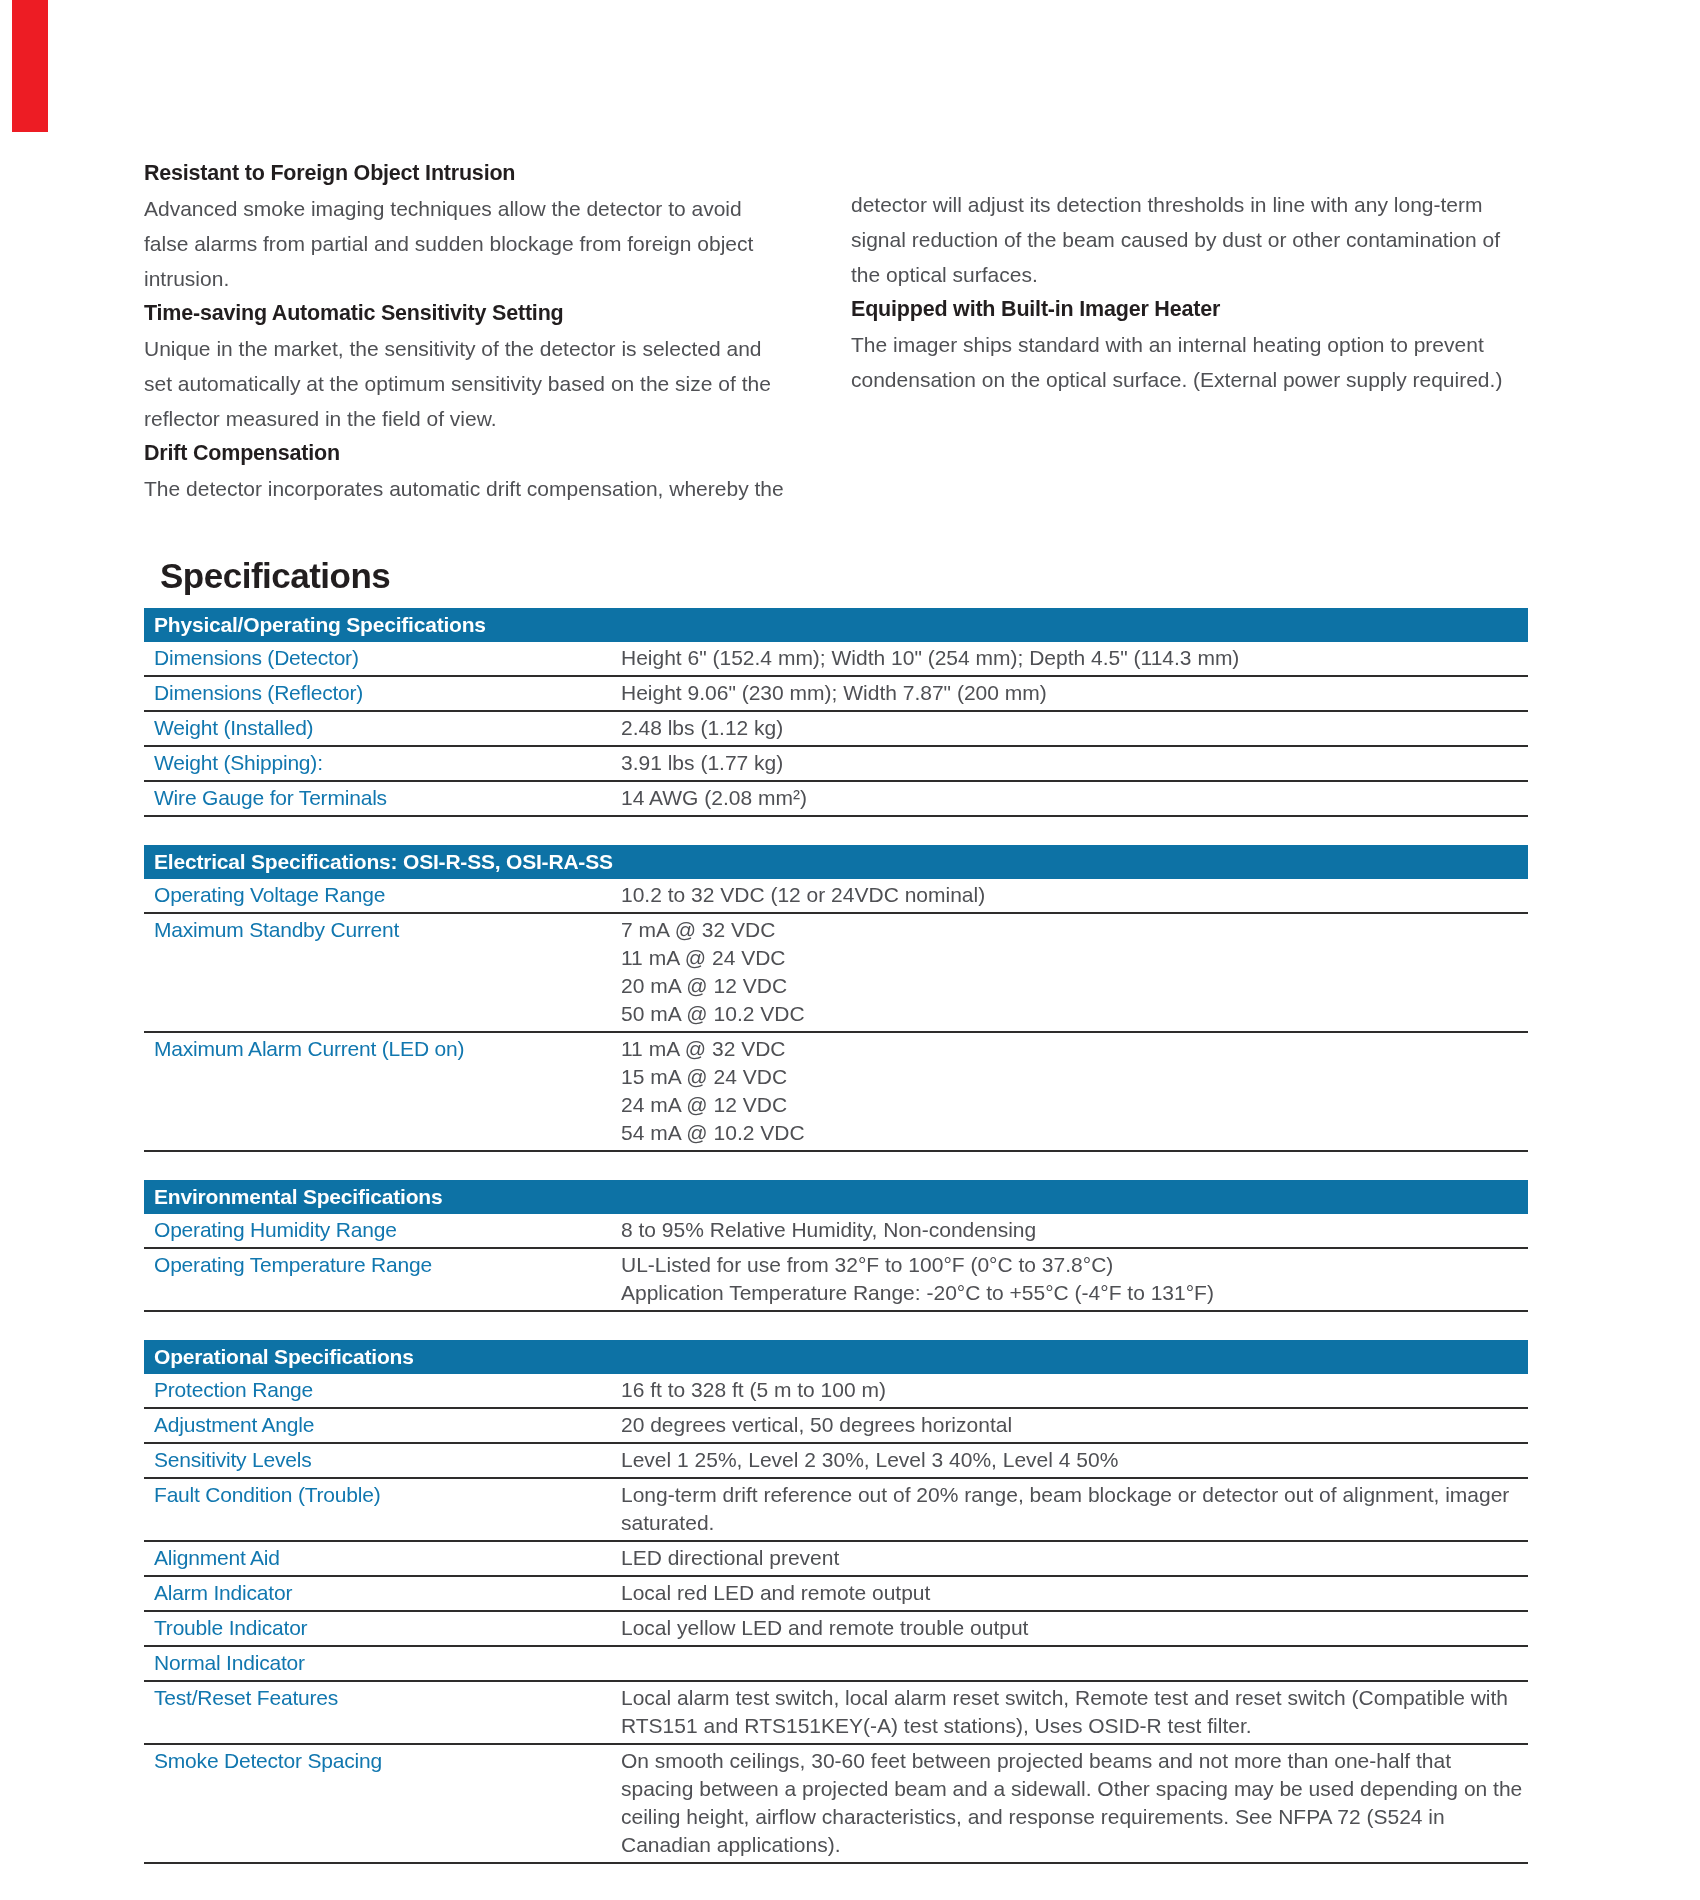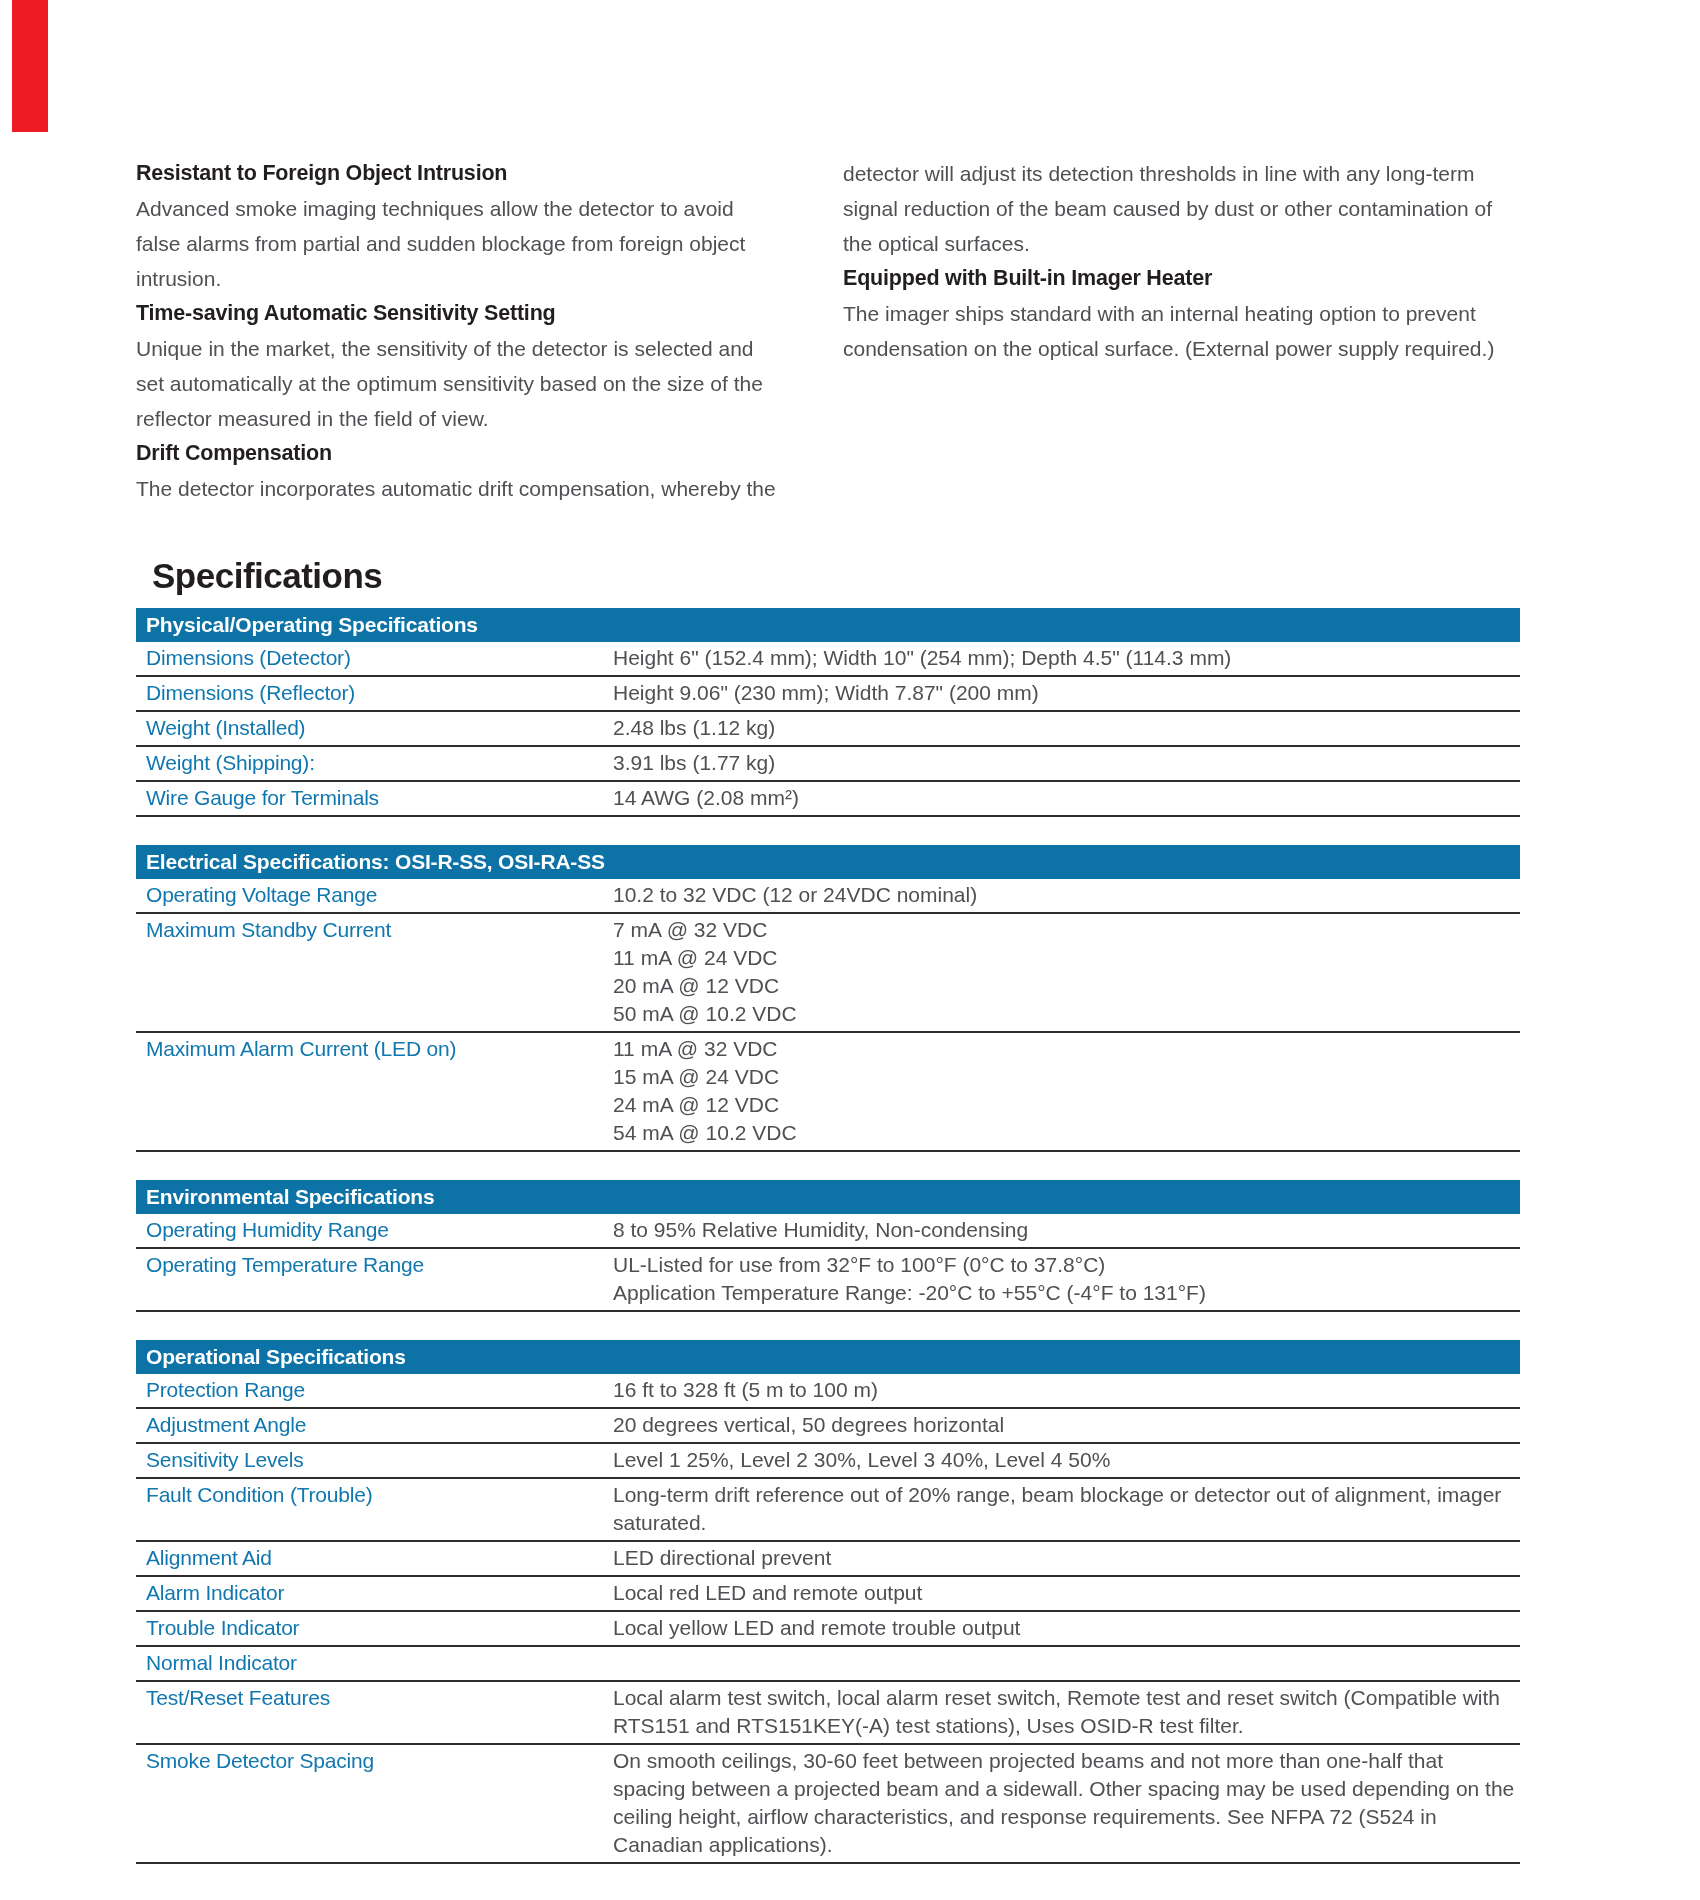--- a/index.html
+++ b/index.html
@@ -9,26 +9,26 @@
     background:#ffffff;
     font-family:"Liberation Sans", sans-serif;
     color:#4f5054;
     overflow:hidden;
   }
   .corner-tab {
     position:absolute; left:12px; top:0;
     width:36px; height:132px;
     background:var(--corner-tab, #ed1c24);
   }
-  .content { position:absolute; left:136px; top:156px; width:1384px; }
+  .content { position:absolute; left:144px; top:156px; width:1384px; }
 
   .columns { display:flex; }
   .col-left  { width:645px; }
   .col-gap   { width:62px; flex-shrink:0; }
-  .col-right { width:677px; }
+  .col-right { width:677px;margin-top:31px; }
 
   .sub-head {
     margin:0; font-size:21.5px; line-height:35px; font-weight:bold;
     color:#221e1f; letter-spacing:-0.2px;
   }
   .body-p { margin:0; font-size:21px; line-height:35px; color:#4f5054; }
 
   .spec-title {
     margin:50px 0 12px 16px; font-size:35px; line-height:40px;
     font-weight:bold; color:#221e1f; letter-spacing:-0.5px;

